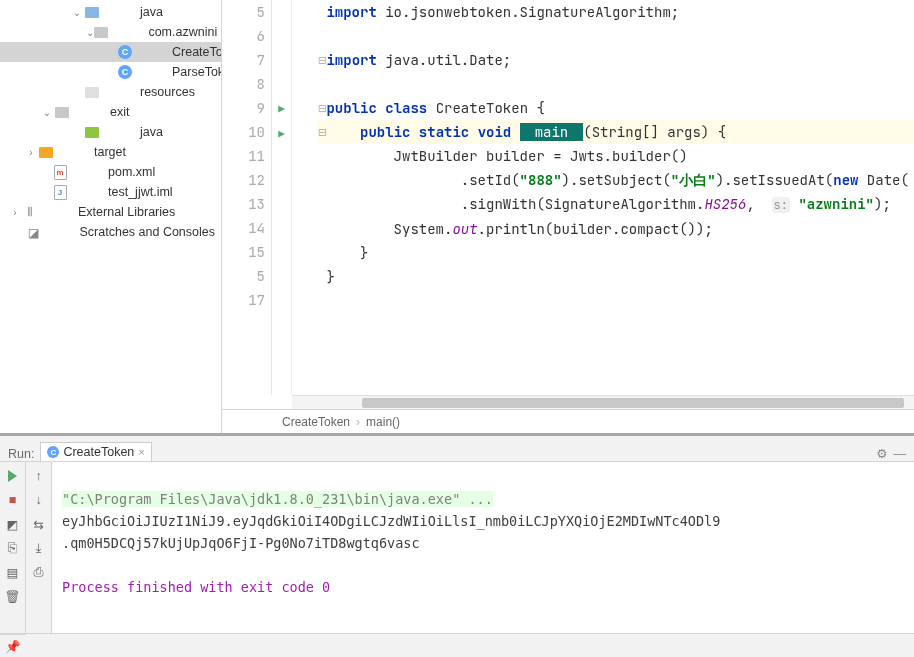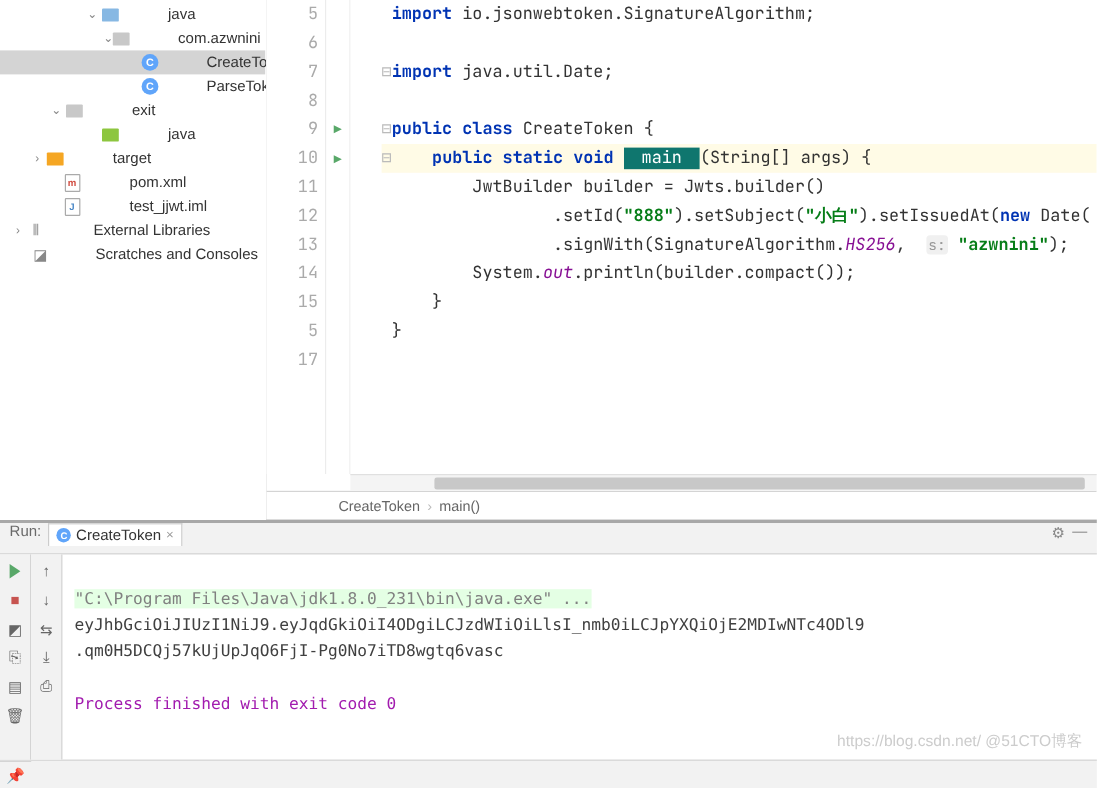--- a/index.html
+++ b/index.html
@@ -39,21 +39,21 @@
 .hl-main { background:#0f766e; color:#fff; padding:0 15px; }
 .param-hint { color:#999; background:#f0f0f0; border-radius:3px; font-size:12px; padding:0 2px; }
 .fold { color:#bbb; }
 .breadcrumb { height:24px; border-top:1px solid #d4d4d4; display:flex; align-items:center; padding-left:60px; font-size:12px; color:#666; gap:6px; }
 .breadcrumb .sep { color:#bbb; }
 .editor-scrollbar { height:14px; background:#f4f4f4; border-top:1px solid #e0e0e0; margin-left:70px; position:relative; }
 .editor-scrollbar .thumb { position:absolute; left:70px; right:10px; top:2px; height:10px; background:#c8c8c8; border-radius:2px; }
 
 
 .run-panel { height:200px; border-top:3px solid #a8a8a8; display:flex; flex-direction:column; }
-.run-header { height:26px; display:flex; align-items:flex-start; padding:0 8px; background:#f2f2f2; border-bottom:1px solid #d4d4d4; gap:6px; }
+.run-header { height:26px; display:flex; align-items:flex-end; padding:0 8px; background:#f2f2f2; border-bottom:1px solid #d4d4d4; gap:6px; }
 .run-header .title { color:#6a6a6a; }
 .run-tab { display:flex; align-items:center; gap:4px; padding:2px 6px; background:#fff; border:1px solid #ccc; border-bottom:none; }
 .run-tab .x { color:#999; font-size:11px; cursor:pointer; }
 .run-spacer { flex:1; }
 .gear { color:#888; }
 .run-body { flex:1; display:flex; }
 .run-btn-col { width:26px; background:#f2f2f2; border-right:1px solid #d4d4d4; display:flex; flex-direction:column; align-items:center; padding-top:4px; gap:4px; }
 .run-btn-col2 { width:26px; background:#f2f2f2; border-right:1px solid #d4d4d4; display:flex; flex-direction:column; align-items:center; padding-top:4px; gap:4px; }
 .tool-btn { width:20px; height:20px; display:flex; align-items:center; justify-content:center; color:#666; cursor:pointer; border-radius:3px; }
 .tri-green { width:0;height:0;border-left:9px solid #59a869;border-top:6px solid transparent;border-bottom:6px solid transparent; }
@@ -94,20 +94,27 @@
             <div class="circ">C</div>
           </span>
           <span class="label">CreateToken</span>
         </div>
         <div class="tree-row" style="padding-left: 118px;">
           <span class="arrow"></span>
           <span class="tree-icon">
             <div class="circ">C</div>
           </span>
           <span class="label">ParseToken</span>
+        </div>
+        <div class="tree-row" style="padding-left: 70px;">
+          <span class="arrow"></span>
+          <span class="tree-icon">
+            <div class="folder res"></div>
+          </span>
+          <span class="label">resources</span>
         </div>
         <div class="tree-row" style="padding-left: 40px;">
           <span class="arrow">⌄</span>
           <span class="tree-icon">
             <div class="folder pkg"></div>
           </span>
           <span class="label">exit</span>
         </div>
         <div class="tree-row" style="padding-left: 70px;">
           <span class="arrow"></span>
@@ -228,19 +235,18 @@
         <div class="tool-btn">⤓</div>
         <div class="tool-btn">⎙</div>
       </div>
       <div class="console">
 <span class="cmd cmd-hl">"C:\Program Files\Java\jdk1.8.0_231\bin\java.exe" ...</span>
 <span class="out-text">eyJhbGciOiJIUzI1NiJ9.eyJqdGkiOiI4ODgiLCJzdWIiOiLlsI_nmb0iLCJpYXQiOjE2MDIwNTc4ODl9</span>
 <span class="out-text">.qm0H5DCQj57kUjUpJqO6FjI-Pg0No7iTD8wgtq6vasc</span>
 
 <span class="exit">Process finished with exit code 0</span>
       </div>
-      <div class="watermark">https://blog.csdn.net/ @51CTO博客</div>
     </div>
   </div>
   <div class="bottom-bar">
     <div class="pin" style="height:100%">📌</div>
   </div>
 </div>
 
 </body></html>

